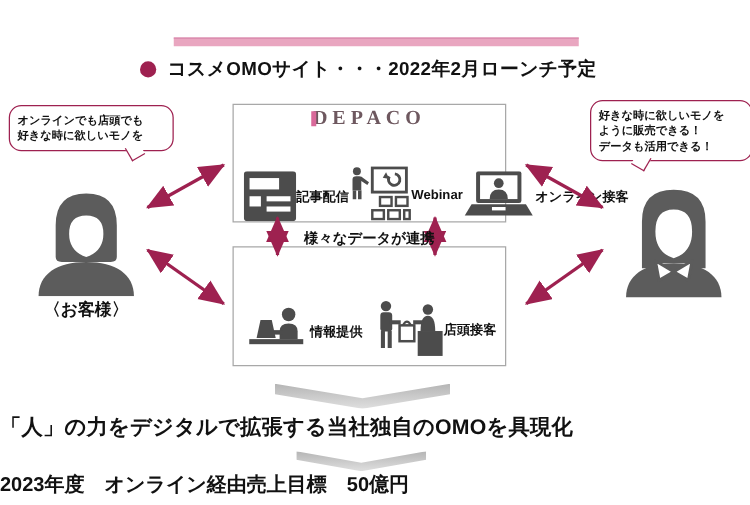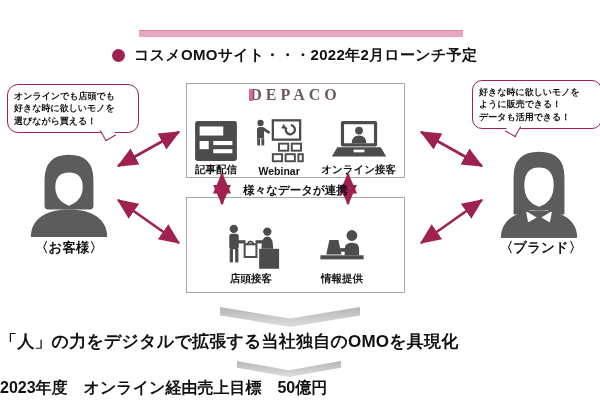--- a/index.html
+++ b/index.html
@@ -12,21 +12,21 @@
   .title-underline{position:absolute;left:139px;top:30px;width:324px;height:6px;
          background:#e9a6c0;border-top:1px solid #d887ab;}
   .subtitle-row{position:absolute;left:112px;top:46px;display:flex;align-items:center;gap:9px;text-align:center;}
   .bullet{width:13px;height:13px;border-radius:50%;background:#9e2150;flex:0 0 auto;}
   .subtitle{font-size:15px;font-weight:bold;letter-spacing:.3px;white-space:nowrap;}
 
   
   .bubble{position:absolute;background:#fff;border:1.5px solid #9e2150;border-radius:10px;
           padding:5px 6px;font-size:9px;font-weight:bold;line-height:1.38;z-index:3;}
   .bubble .ln{white-space:nowrap;}
-  .bubble-left{left:7px;top:84px;width:118px;border-radius:11px;}
+  .bubble-left{left:7px;top:84px;width:118px;}
   .bubble-right{left:472px;top:80px;width:116px;}
   .tail{position:absolute;width:11px;height:11px;background:#fff;
         border-right:1.5px solid #9e2150;border-bottom:1.5px solid #9e2150;
         transform:rotate(45deg);bottom:-7px;}
   .tail-l{right:24px;transform:rotate(60deg);}
   .tail-r{left:34px;transform:rotate(30deg);}
 
   
   .avatar{position:absolute;z-index:2;}
   .avatar-customer{left:22px;top:147px;}
@@ -36,21 +36,21 @@
   .label-brand{left:486px;top:239px;width:110px;}
 
   
   .box{position:absolute;border:1px solid #a8a8a8;background:#fff;box-sizing:border-box;}
   .box-online{left:186px;top:83px;width:219px;height:95px;display:flex;flex-direction:column;}
   .logo{align-self:center;margin-top:3px;font-family:"Liberation Serif","DejaVu Serif",serif;
         font-size:16px;font-weight:600;letter-spacing:4px;color:#6e585f;position:relative;line-height:1;}
   .logo-accent{position:absolute;left:-1px;top:2px;width:4px;height:12px;background:#d9699a;}
   .icons-row{display:flex;justify-content:space-between;align-items:flex-end;
              padding:2px 8px 0 8px;flex:1;}
-  .feature{display:flex;flex-direction:column;align-items:center;justify-content:flex-end;}
+  .feature{display:flex;flex-direction:row;align-items:center;justify-content:flex-end;}
   .feature-label{font-size:10.5px;font-weight:bold;margin-top:2px;white-space:nowrap;}
 
   .link-text{position:absolute;left:186px;top:183px;width:219px;text-align:center;
              font-size:11.5px;font-weight:bold;z-index:2;}
 
   .box-store{left:186px;top:197px;width:219px;height:96px;display:flex;
              justify-content:space-evenly;align-items:flex-end;padding-bottom:6px;}
 
   
   .chevron{position:absolute;background:linear-gradient(#b5b5b5,#dfdfdf);
@@ -87,21 +87,20 @@
       <line x1="421" y1="132" x2="482" y2="166" marker-start="url(#ah)" marker-end="url(#ah)"></line>
       <line x1="421" y1="243" x2="482" y2="200" marker-start="url(#ah)" marker-end="url(#ah)"></line>
       <line x1="222" y1="174" x2="222" y2="204" marker-start="url(#ah)" marker-end="url(#ah)"></line>
       <line x1="348" y1="174" x2="348" y2="204" marker-start="url(#ah)" marker-end="url(#ah)"></line>
     </g>
   </svg>
 
   <div class="bubble bubble-left">
     <div class="ln">オンラインでも店頭でも</div>
     <div class="ln">好きな時に欲しいモノを</div>
-    <div class="ln">選びながら買える！</div>
     <div class="tail tail-l"></div>
   </div>
 
   <div class="bubble bubble-right">
     <div class="ln">好きな時に欲しいモノを</div>
     <div class="ln">ように販売できる！</div>
     <div class="ln">データも活用できる！</div>
     <div class="tail tail-r"></div>
   </div>
 
@@ -111,21 +110,20 @@
          M48,26 Q62,26 62,41 Q62,55 48,60 Q34,55 34,41 Q34,26 48,26 Z"></path>
   </svg>
   <div class="person-label label-customer">〈お客様〉</div>
 
   <svg class="avatar avatar-brand" width="94" height="92" viewBox="0 0 96 94">
     <path d="M9,94 C9,76 24,66 48,66 C72,66 87,76 87,94 Z" fill="#5c5c5c"></path>
     <path fill="#5c5c5c" fill-rule="evenodd" d="M22,70 L22,32 Q22,6 48,6 Q74,6 74,32 L74,70 L62,70 L62,66 L34,66 L34,70 Z
          M48,22 Q63,22 63,40 Q63,57 48,62 Q33,57 33,40 Q33,22 48,22 Z"></path>
     <path d="M48,73 L33,64 L36,80 Z M48,73 L63,64 L60,80 Z" fill="#fff" stroke="#5c5c5c" stroke-width="2.4" stroke-linejoin="round"></path>
   </svg>
-  <div class="person-label label-brand">〈ブランド〉</div>
 
   <div class="box box-online">
     <div class="logo">
       <span class="logo-accent"></span>
       <span>DEPACO</span>
     </div>
     <div class="icons-row">
 
       <div class="feature">
         <svg width="42" height="40" viewBox="0 0 46 44">
@@ -171,47 +169,47 @@
       </div>
 
     </div>
   </div>
 
   <div class="link-text">様々なデータが連携</div>
 
   <div class="box box-store">
 
     <div class="feature">
+      <svg width="54" height="42" viewBox="0 0 60 46">
+        <circle cx="41" cy="8" r="6" fill="#4c4c4c"></circle>
+        <path d="M33,30 L33,23 Q33,16 41,16 Q49,16 49,23 L49,30 Z" fill="#4c4c4c"></path>
+        <rect x="28" y="22" width="8" height="4" fill="#4c4c4c"></rect>
+        <path d="M16,13 L26,13 L29.5,29 L12.5,29 Z" fill="#4c4c4c"></path>
+        <rect x="6" y="30" width="48" height="4.5" fill="#4c4c4c"></rect>
+      </svg>
+      <div class="feature-label">情報提供</div>
+    </div>
+
+    <div class="feature">
       <svg width="58" height="46" viewBox="0 0 64 50">
         <circle cx="13" cy="5" r="4.6" fill="#4c4c4c"></circle>
         <rect x="8" y="10.5" width="10.5" height="17" rx="3" fill="#4c4c4c"></rect>
         <rect x="16" y="17.5" width="10" height="3.6" fill="#4c4c4c"></rect>
         <rect x="8.5" y="27" width="3.6" height="15" fill="#4c4c4c"></rect>
         <rect x="14.5" y="27" width="3.6" height="15" fill="#4c4c4c"></rect>
         <path d="M28,22 Q31.5,15.5 35,22" fill="none" stroke="#4c4c4c" stroke-width="2"></path>
         <rect x="25" y="22" width="13" height="14" fill="#fff" stroke="#4c4c4c" stroke-width="2.2"></rect>
         <circle cx="50" cy="8" r="4.6" fill="#4c4c4c"></circle>
         <path d="M43.5,27 Q43.5,13.5 50,13.5 Q56.5,13.5 56.5,27 Z" fill="#4c4c4c"></path>
         <rect x="37" y="17.5" width="9" height="3.6" fill="#4c4c4c"></rect>
         <rect x="41" y="27" width="22" height="22" fill="#4c4c4c"></rect>
       </svg>
       <div class="feature-label">店頭接客</div>
     </div>
 
-    <div class="feature">
-      <svg width="54" height="42" viewBox="0 0 60 46">
-        <circle cx="41" cy="8" r="6" fill="#4c4c4c"></circle>
-        <path d="M33,30 L33,23 Q33,16 41,16 Q49,16 49,23 L49,30 Z" fill="#4c4c4c"></path>
-        <rect x="28" y="22" width="8" height="4" fill="#4c4c4c"></rect>
-        <path d="M16,13 L26,13 L29.5,29 L12.5,29 Z" fill="#4c4c4c"></path>
-        <rect x="6" y="30" width="48" height="4.5" fill="#4c4c4c"></rect>
-      </svg>
-      <div class="feature-label">情報提供</div>
-    </div>
-
   </div>
 
   <div class="chevron chev-1"></div>
   <div class="statement">「人」の力をデジタルで拡張する当社独自のOMOを具現化</div>
   <div class="chevron chev-2"></div>
   <div class="target">2023年度　オンライン経由売上目標　50億円</div>
 
 </div>
 
 </body></html>

